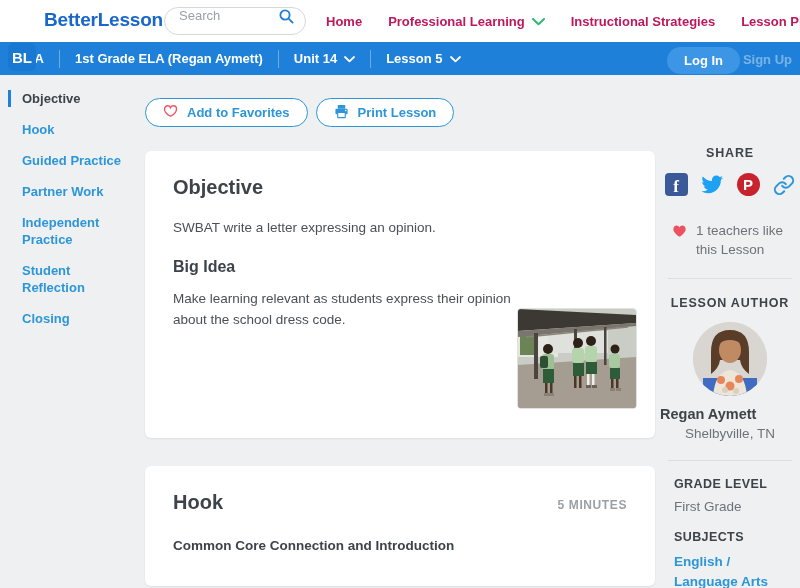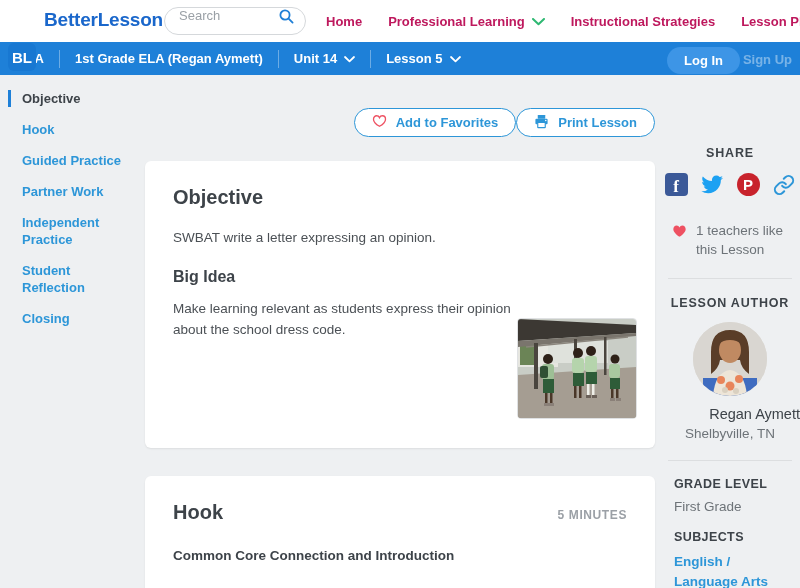--- a/index.html
+++ b/index.html
@@ -36,21 +36,21 @@
   
   .sidenav { position:absolute; left:0; top:75px; width:142px; padding:15px 0 0 22px; }
   .sidenav-item { position:relative; font-size:13px; font-weight:bold; color:#2d96d8; line-height:17px;
                   margin-bottom:14px; cursor:pointer; padding-right:8px; }
   .sidenav-item.active { color:#3d4349; }
   .active-mark { position:absolute; left:-14px; top:0; width:3px; height:17px; background:#1e80d8; }
 
   
   .main { position:absolute; left:145px; top:75px; width:510px; }
   .lesson-title { margin-top:23px; text-align:center; font-size:21px; font-weight:bold; color:#4a4f55; }
-  .actions { display:flex; justify-content:flex-end; gap:0; margin-top:33px; }
+  .actions { display:flex; justify-content:flex-start; gap:8px; margin-top:23px; }
   .pill-btn { height:29px; border:1.5px solid #2d96d8; border-radius:15px; background:#fff; color:#2d96d8;
               font-size:13px; font-weight:bold; display:flex; align-items:center; gap:9px; padding:0 17px;
               cursor:pointer; font-family:"Liberation Sans", sans-serif; }
   .card { background:#fff; border-radius:6px; box-shadow:0 1px 2px rgba(0,0,0,0.08); }
   .card-objective { margin-top:24px; height:287px; padding:25px 28px; position:relative; }
   .card h2 { font-size:20px; font-weight:bold; color:#3d4349; }
   .obj-text { margin-top:21px; font-size:13.5px; color:#4b5055; }
   .card h3 { margin-top:23px; font-size:16px; font-weight:bold; color:#3d4349; }
   .bigidea-text { margin-top:12px; width:375px; font-size:13.5px; color:#4b5055; line-height:21px; }
   .lesson-photo { position:absolute; right:18px; bottom:29px; width:120px; height:101px;
@@ -68,21 +68,21 @@
   .soc { width:23px; height:23px; display:flex; align-items:center; justify-content:center; cursor:pointer; }
   .fb { background:#3b5998; border-radius:4px; color:#fff; font-weight:bold; font-size:17px;
         font-family:"Liberation Serif", serif; padding-top:5px; }
   .pin { background:#c8232c; border-radius:50%; color:#fff; font-weight:bold; font-size:15px; }
   .likes { display:flex; gap:9px; margin-top:25px; padding-left:12px; font-size:13.5px; color:#6d7378;
            line-height:19px; }
   .likes svg { flex:none; margin-top:3px; }
   .divider { border:none; border-top:1px solid #dcdee0; margin:19px 8px 0 8px; }
   .author-heading { margin-top:17px; }
   .avatar { width:74px; height:74px; border-radius:50%; margin:12px auto 0; overflow:hidden; background:#dcd9d4; }
-  .author-name { margin-top:10px; text-align:right; font-size:14.5px; font-weight:normal; color:#3d4349; }
+  .author-name { margin-top:10px; text-align:left; font-size:14.5px; font-weight:bold; color:#3d4349; }
   .author-loc { margin-top:4px; text-align:center; font-size:13.5px; color:#6d7378; }
   .detail-label { margin:16px 0 0 14px; font-size:12.5px; font-weight:bold; color:#3d4349; letter-spacing:0.4px; }
   .detail-value { margin:8px 0 0 14px; font-size:13.5px; color:#6d7378; }
   .detail-link { margin:8px 14px 0 14px; font-size:13.5px; font-weight:bold; color:#2d96d8; line-height:20px;
                  cursor:pointer; }
 </style>
 </head>
 <body>
 
 <header class="topbar">

